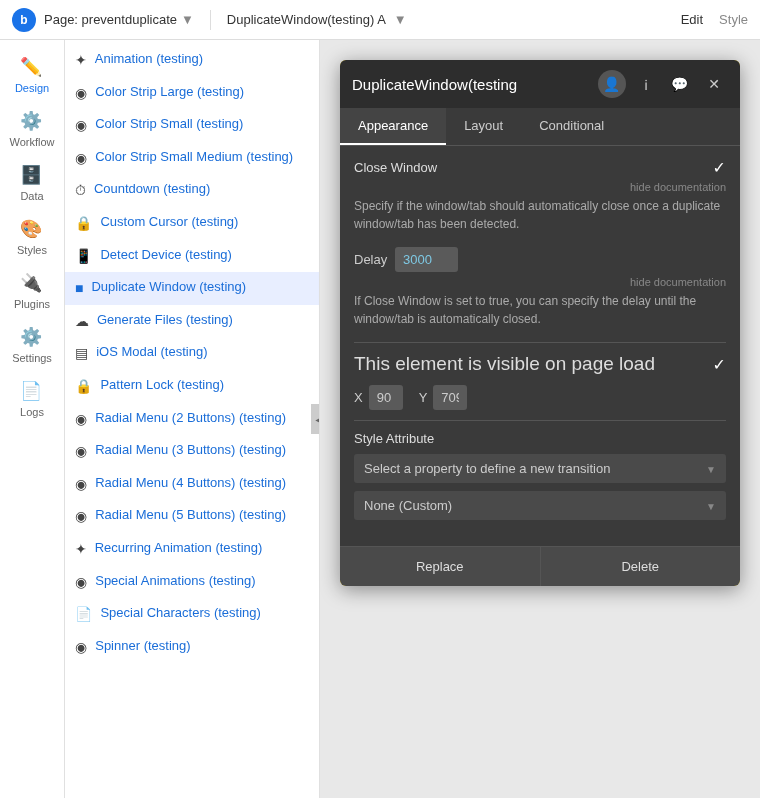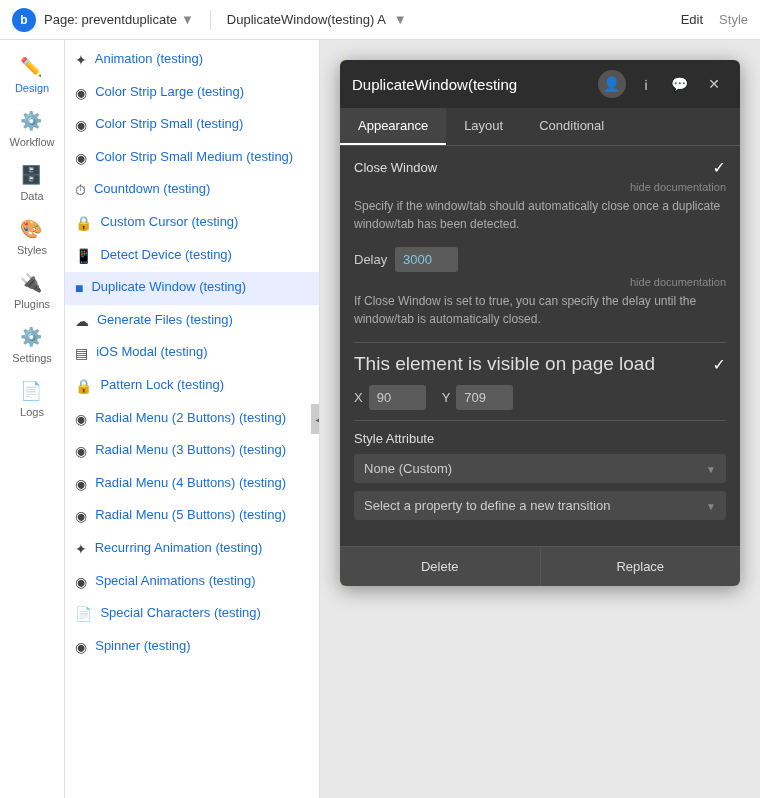--- a/index.html
+++ b/index.html
@@ -70,21 +70,21 @@
     .panel-input { background: #5a5a5a; border: none; border-radius: 3px; padding: 5px 8px; color: #7ec8e3; font-size: 13px; width: 63px; outline: none; }
 
     .panel-separator { border: none; border-top: 1px solid #555; margin: 10px 0; }
 
     .panel-visible-row { display: flex; align-items: center; justify-content: space-between; margin-bottom: 10px; }
     .panel-visible-label { color: #ddd; font-size: 19px; }
 
     .panel-coords { display: flex; gap: 16px; align-items: center; margin-bottom: 10px; }
     .coord-group { display: flex; align-items: center; gap: 6px; }
     .coord-label { color: #ccc; font-size: 13px; }
-    .coord-input { background: #5a5a5a; border: none; border-radius: 3px; padding: 5px 8px; color: #ccc; font-size: 13px; width: 57px; outline: none; }
+    .coord-input { background: #5a5a5a; border: none; border-radius: 3px; padding: 5px 8px; color: #ccc; font-size: 13px; width: 34px; outline: none; }
 
     .section-title { color: #ddd; font-size: 13px; margin-bottom: 8px; }
 
     .panel-select { background: #4a4a4a; border: none; border-radius: 3px; padding: 7px 10px; color: #ccc; font-size: 13px; width: 100%; outline: none; appearance: none; cursor: pointer; }
     .select-wrapper { position: relative; margin-bottom: 8px; }
     .select-wrapper::after { content: '▼'; position: absolute; right: 10px; top: 50%; transform: translateY(-50%); color: #888; font-size: 10px; pointer-events: none; }
 
     .panel-footer { display: flex; padding: 0; border-top: 1px solid #555; }
     .panel-footer-btn { flex: 1; padding: 12px; background: #4a4a4a; color: #ddd; border: none; cursor: pointer; font-size: 13px; text-align: center; }
     .panel-footer-btn + .panel-footer-btn { border-left: 1px solid #555; }
@@ -314,34 +314,34 @@
             <input class="coord-input" type="text" value="709" style="">
           </div>
         </div>
 
         <hr class="panel-separator">
 
         <div class="panel-section">
           <div class="section-title">Style Attribute</div>
           <div class="select-wrapper">
             <select class="panel-select">
+              <option>Select a property to define a new transition</option>
+            </select>
+          </div>
+          <div class="select-wrapper">
+            <select class="panel-select">
               <option>None (Custom)</option>
               <option>Primary</option>
               <option>Secondary</option>
             </select>
           </div>
-          <div class="select-wrapper">
-            <select class="panel-select">
-              <option>Select a property to define a new transition</option>
-            </select>
-          </div>
         </div>
 
       </div>
 
       <div class="panel-footer">
+        <button class="panel-footer-btn">Replace</button>
         <button class="panel-footer-btn">Delete</button>
-        <button class="panel-footer-btn">Replace</button>
       </div>
     </div>
   </div>
 
 </div>
 
 </body></html>

